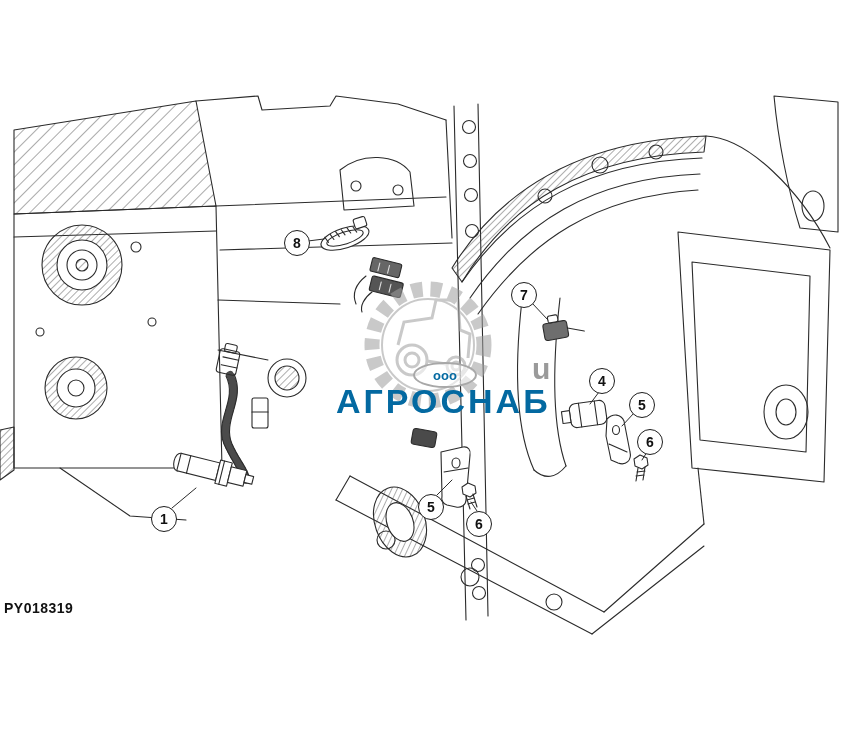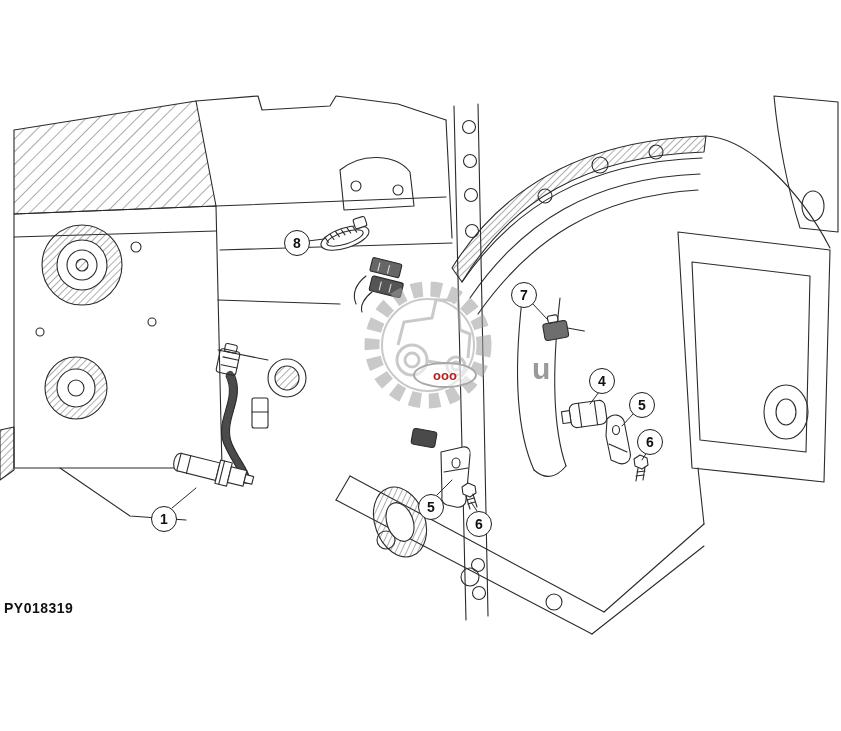--- a/index.html
+++ b/index.html
@@ -11,21 +11,21 @@
   .callout{
     position:absolute;width:24px;height:24px;border:1.6px solid #1d1d1d;border-radius:50%;
     background:#ffffff;display:flex;align-items:center;justify-content:center;
     font-size:14px;font-weight:bold;color:#111;z-index:30;line-height:1;
   }
   .part-code{
     position:absolute;left:4px;top:600px;font-size:14px;font-weight:bold;color:#111;
     letter-spacing:0.5px;z-index:30;
   }
   .wm-text{
-    position:absolute;color:#b91c1c;font-weight:bold;z-index:20;user-select:none;
+    position:absolute;color:#0369a1;font-weight:bold;z-index:20;user-select:none;
   }
   .wm-name{left:336px;top:382px;font-size:34px;letter-spacing:3px;}
   .wm-ooo{
     left:413px;top:362px;width:60px;height:22px;border:2px solid #a8a8a8;border-radius:50%;
     display:flex;align-items:center;justify-content:center;font-size:13px;background:rgba(255,255,255,.55);
   }
   .wm-partial{left:532px;top:352px;font-size:30px;color:#9a9a9a;}
 </style>
 </head>
 <body>
@@ -247,20 +247,21 @@
         <circle cx="412" cy="360" r="7"></circle>
         <circle cx="456" cy="366" r="9"></circle>
         <circle cx="456" cy="366" r="4"></circle>
         <path d="M398,345 L404,322 L432,318 L436,300 L458,300 L460,330 L470,334 L468,358"></path>
         <path d="M427,361 L446,364"></path>
       </g>
     </g>
   </svg>
 
   <div class="wm-text wm-ooo">ооо</div>
+  <div class="wm-text wm-name">АГРОСНАБ</div>
   <div class="wm-text wm-partial">u</div>
 
   <div class="callout" style="left:151px;top:506px">1</div>
   <div class="callout" style="left:589px;top:368px">4</div>
   <div class="callout" style="left:418px;top:494px">5</div>
   <div class="callout" style="left:629px;top:392px">5</div>
   <div class="callout" style="left:466px;top:511px">6</div>
   <div class="callout" style="left:637px;top:429px">6</div>
   <div class="callout" style="left:511px;top:282px">7</div>
   <div class="callout" style="left:284px;top:230px">8</div>

